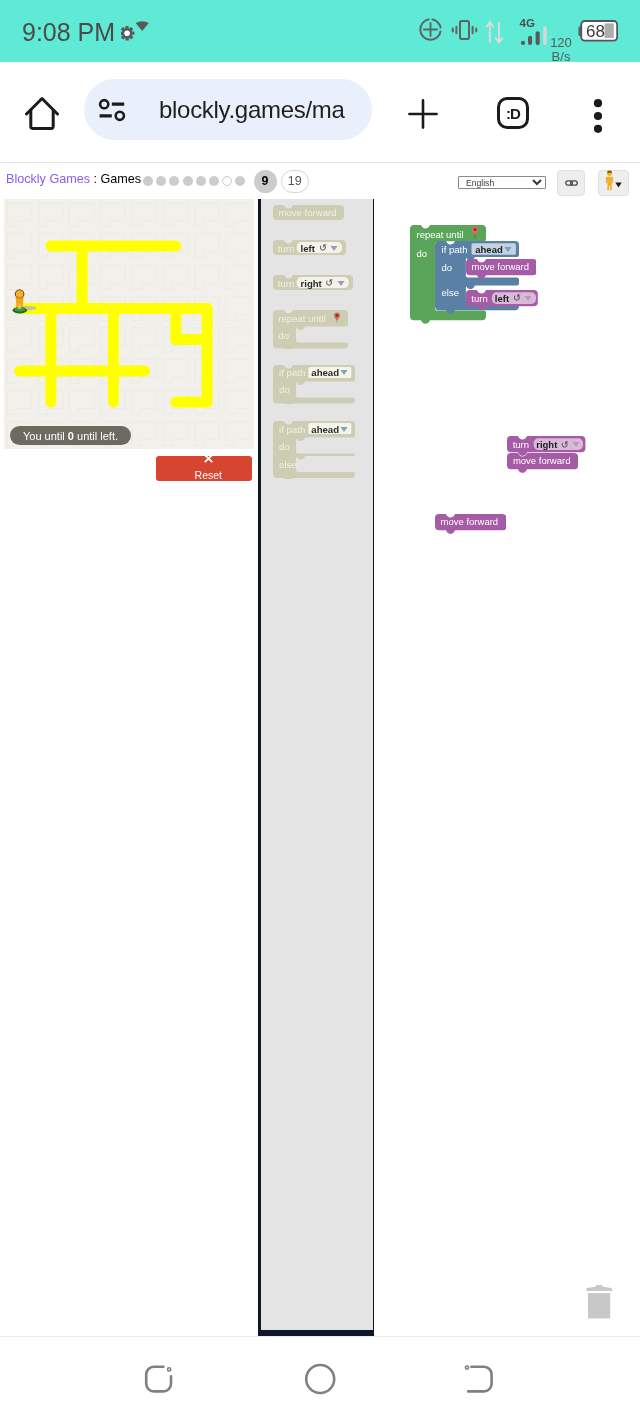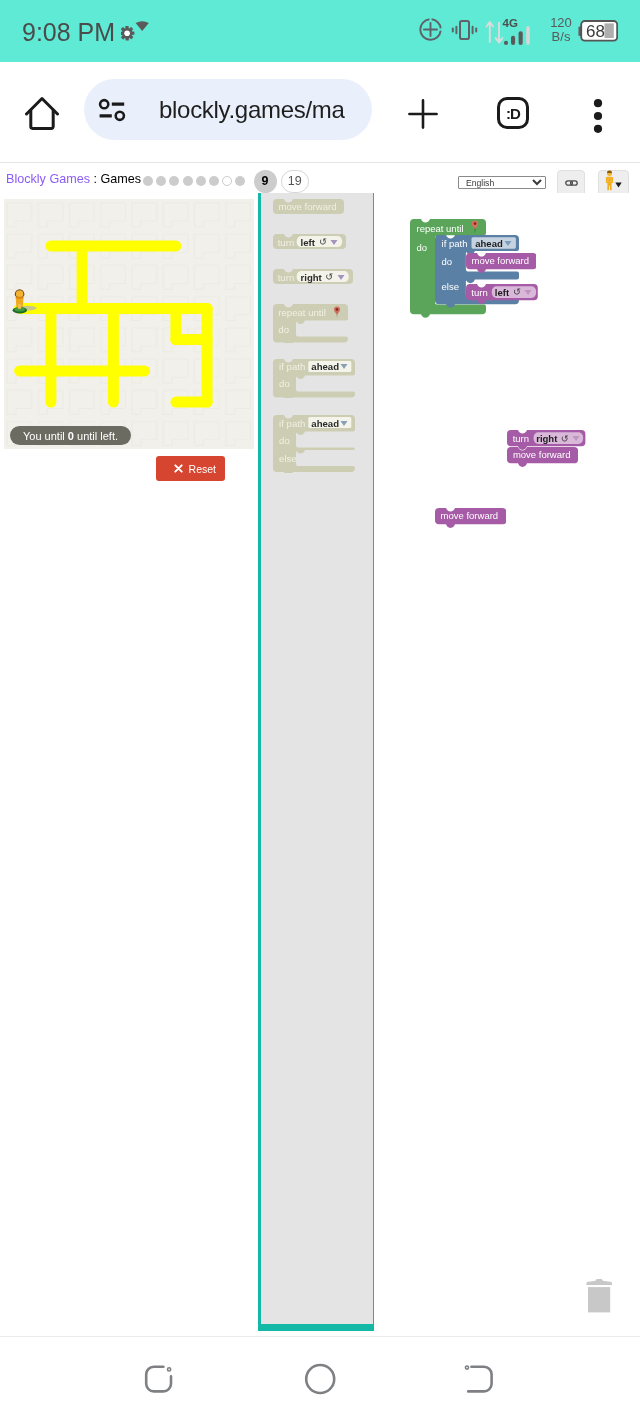--- a/index.html
+++ b/index.html
@@ -8,21 +8,21 @@
   .page { position:relative; width:640px; height:1422px; background:#fff; overflow:hidden; }
 
   
   .statusbar { position:absolute; left:0; top:0; width:640px; height:62px; background:#5eead4; }
   .sb-time { position:absolute; left:22px; top:17.5px; font-size:25px; color:#4b4b4b; }
   .sb-left-icons { position:absolute; left:121px; top:13.5px; }
   .sb-right { position:absolute; left:0; top:0; width:640px; height:62px; }
   .sb-right > span { position:absolute; }
   .sb-ico { display:block; }
   .sb-netspeed { display:flex; flex-direction:column; width:28px; align-items:center; justify-content:center;
-                 line-height:1.08; color:#5a5a5a; font-size:13px; }
+                 line-height:1.08; color:#5a5a5a; font-size:13px;margin-top:20px; }
 
   
   .toolbar { position:absolute; left:0; top:62px; width:640px; height:101px; background:#fff; }
   .tb-home { position:absolute; left:25px; top:34px; }
   .urlpill { position:absolute; left:84px; top:17px; width:288px; height:61px; border-radius:31px;
              background:#eaf0fb; display:flex; align-items:center; overflow:hidden; }
   .urlpill .tune { margin-left:14px; flex:0 0 auto; line-height:0; }
   .urlpill .urltext { margin-left:33px; font-size:24px; color:#1f1f1f; white-space:nowrap;
                       letter-spacing:-.3px; }
   .tb-plus { position:absolute; left:408px; top:36.5px; }
@@ -51,27 +51,27 @@
              border:1px solid #e0e0e0; border-radius:4px; display:flex; align-items:center; justify-content:center; }
   .pegbtn { position:absolute; left:598px; top:6.5px; width:31px; height:26px; background:#eeeeee;
             border:1px solid #e0e0e0; border-radius:4px; display:flex; align-items:center;
             justify-content:center; gap:1px; }
 
   
   .maze { position:absolute; left:4px; top:36px; width:250px; height:320px; }
   .capacity { position:absolute; left:6px; top:227px; height:19px; border-radius:10px; background:#6b6b61;
               color:#fff; font-size:11px; display:flex; align-items:center; padding:0 13px; white-space:pre; }
   .capacity b { font-weight:bold; }
-  .resetbtn { position:absolute; left:151.6px; top:256.8px; width:69px; height:25.7px; border:none;
+  .resetbtn { position:absolute; left:151.6px; top:256.8px; width:96px; height:25.7px; border:none;
               border-radius:3px; background:#d6452f; color:#fff; font-size:10.5px; display:flex;
-              align-items:center; justify-content:center; padding-left:9.4px; gap:6.1px;
-              font-family:"Liberation Sans",sans-serif; }
-
-  
-  .blockly { position:absolute; left:258px; top:30px; width:382px; height:1138px; background:#14b8a6; }
+              align-items:center; justify-content:flex-end; padding-left:9.4px; gap:6.1px;
+              font-family:"Liberation Sans",sans-serif;flex-direction:column; }
+
+  
+  .blockly { position:absolute; left:258px; top:36px; width:382px; height:1138px; background:#0f172a; }
   .flyout { position:absolute; left:3.3px; top:0; width:111.5px; height:1131px; background:#e4e4e4; }
   .blk { position:absolute; }
   .blk-txt { position:absolute; font-size:9.6px; color:#fff; white-space:nowrap;
              font-family:"Liberation Sans",sans-serif; }
   .blk-fld { position:absolute; font-size:9.6px; color:#1d1d1d; font-weight:bold; white-space:nowrap; }
   .fld-ico { position:absolute; font-size:9.5px; color:#444; line-height:11px; }
   .fld-caret { position:absolute; line-height:0; }
   .marker { position:absolute; line-height:0; }
   .ghost .blk-txt { color:#f0f0e2; }
   .ghost .blk-fld { color:#2a2a2a; }
@@ -129,21 +129,21 @@
           <path d="M23.6 10.8 V17.2" stroke="#5f6368" stroke-width="2.0" stroke-linecap="round"></path>
           <path d="M27.2 12.6 V15.4" stroke="#5f6368" stroke-width="2.0" stroke-linecap="round"></path>
         </svg>
       </span>
       <span style="left:484px;top:19px">
         <svg class="sb-ico" width="20" height="26" viewBox="0 0 20 26">
           <path d="M5.8 23.0 V3.2 M5.8 3.2 L2.5 7.5 M5.8 3.2 L9.1 7.5" fill="none" stroke="#dcdcdc" stroke-width="1.9" stroke-linecap="round" stroke-linejoin="round"></path>
           <path d="M15.0 3.6 V23.4 M15.0 23.4 L11.7 19.1 M15.0 23.4 L18.3 19.1" fill="none" stroke="#dcdcdc" stroke-width="1.9" stroke-linecap="round" stroke-linejoin="round"></path>
         </svg>
       </span>
-      <span style="left:494px;top:15.5px;display:block;width:40px;height:32px">
+      <span style="left:511px;top:15.5px;display:block;width:40px;height:32px">
         <span style="position:absolute;left:8.6px;top:2.6px;font-size:11.5px;font-weight:bold;color:#4e4e4e;line-height:1;">4G</span>
         <svg class="sb-ico" width="40" height="32" viewBox="0 0 40 32" style="position:absolute;left:0;top:0">
           <circle cx="12.0" cy="26.9" r="2.05" fill="#5a5a5a"></circle>
           <rect x="17.0" y="19.8" width="4.1" height="9.1" rx="2.0" fill="#5a5a5a"></rect>
           <rect x="24.6" y="15.2" width="4.1" height="13.7" rx="2.0" fill="#5a5a5a"></rect>
           <rect x="32.2" y="10.1" width="3.6" height="18.8" rx="1.8" fill="#d6d6d6"></rect>
         </svg>
       </span>
       <span class="sb-netspeed" style="left:547px;top:16px">
         <span>120</span>

